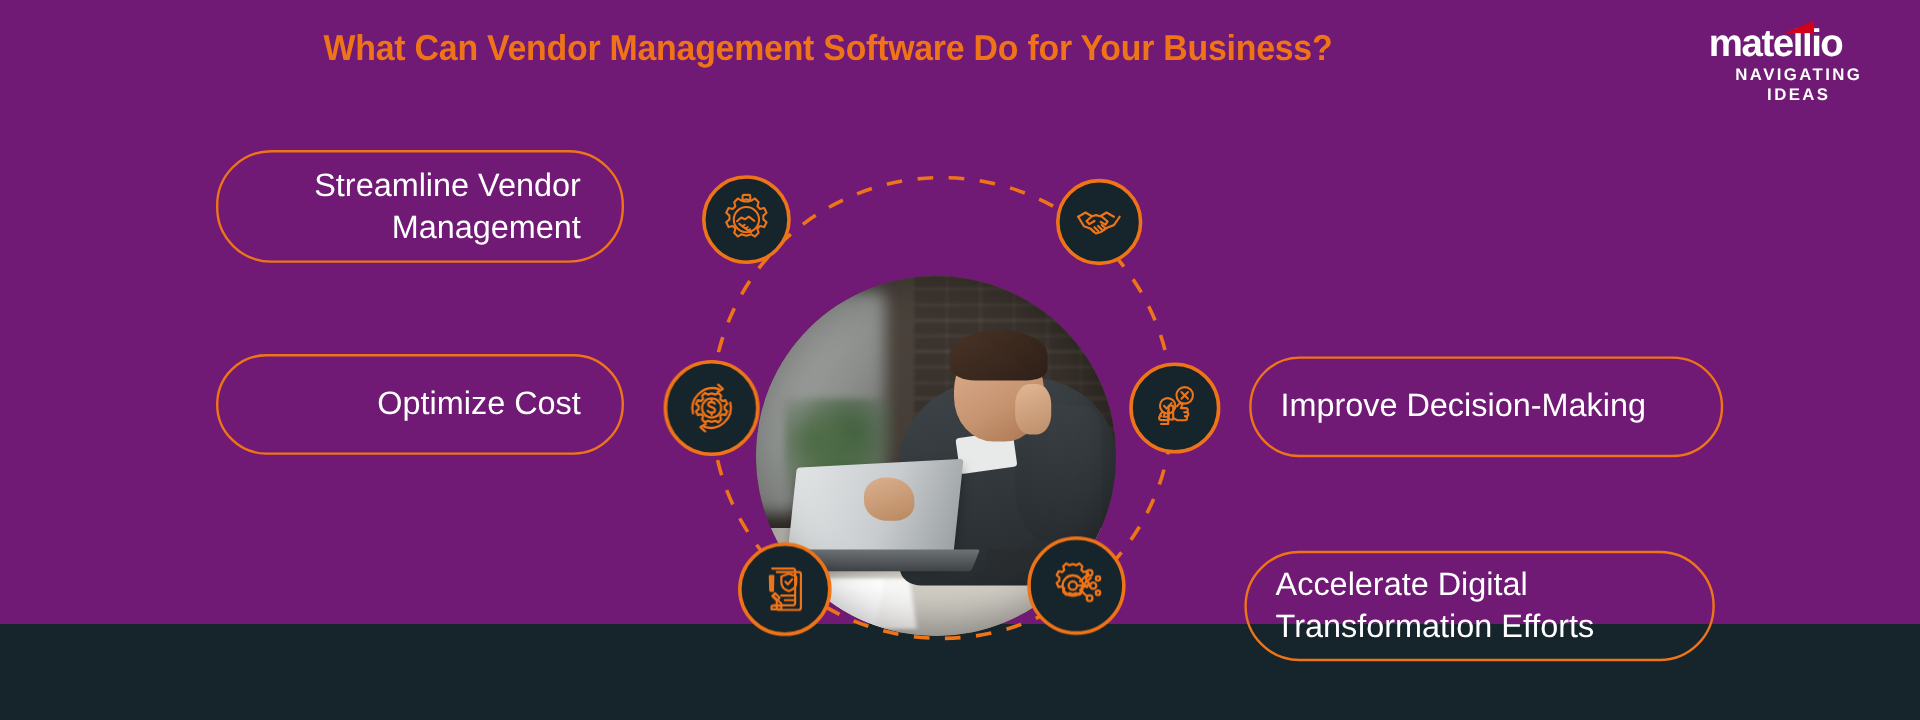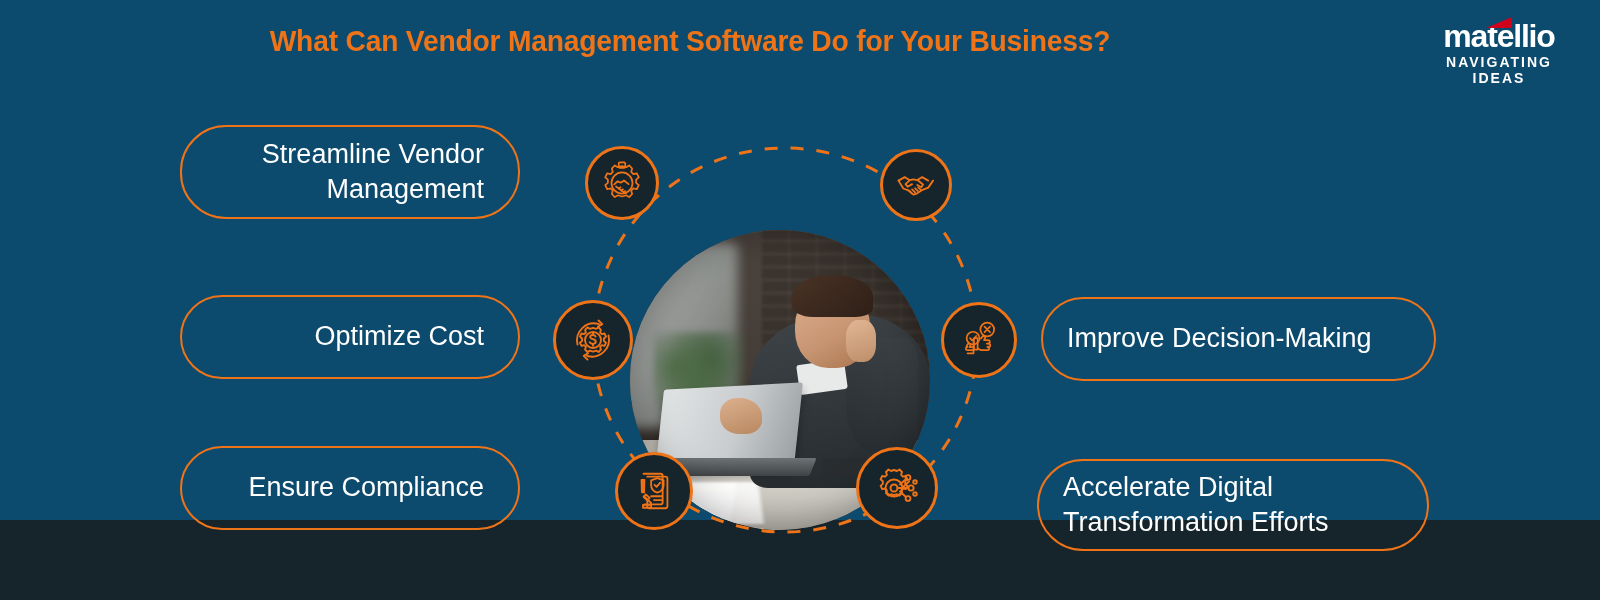--- a/index.html
+++ b/index.html
@@ -10,21 +10,21 @@
     height: 600px;
     overflow: hidden;
     background: #16242c;
     font-family: "Liberation Sans", sans-serif;
   }
 
   #stage {
     position: relative;
     width: 1600px;
     height: 520px;
-    background: #0c4a6e;
+    background: #701a75;
   }
 
   
   #page-title {
     position: absolute;
     left: 0;
     top: 24px;
     width: 1380px;
     text-align: center;
     font-family: "Liberation Sans Narrow", "Liberation Sans", sans-serif;
@@ -46,21 +46,20 @@
     height: 48px;
   }
   #logo-word {
     position: relative;
     font-family: "Liberation Sans", sans-serif;
     font-weight: bold;
     font-size: 32px;
     line-height: 32px;
     letter-spacing: -1.2px;
     color: #ffffff;
-    text-align: center;
   }
   #logo-accent {
     position: absolute;
     left: 62px;
     top: -3px;
     width: 26px;
     height: 11px;
     background: #d0021b;
     clip-path: polygon(0% 100%, 100% 0%, 100% 100%);
   }
@@ -256,21 +255,20 @@
   <div id="logo">
     <div id="logo-word">matellio</div>
     <div id="logo-accent"></div>
     <div id="logo-tag">NAVIGATING IDEAS</div>
   </div>
 
   <div class="pill left" id="pill-optimize">Optimize Cost</div>
 
   <div class="pill left" id="pill-streamline">Streamline Vendor Management</div>
 
-  <div class="pill left" id="pill-compliance">Ensure Compliance</div>
 
 
   <div class="pill right" id="pill-decision">Improve Decision-Making</div>
 
   <div class="pill right" id="pill-accelerate">Accelerate Digital Transformation Efforts</div>
 
   <div id="center">
 
     <svg id="dashed-ring" viewBox="0 0 470 420">
       <ellipse cx="232" cy="210" rx="192" ry="192" fill="none" stroke="#ef7418" stroke-width="3" stroke-dasharray="13 13" stroke-linecap="butt"></ellipse>

